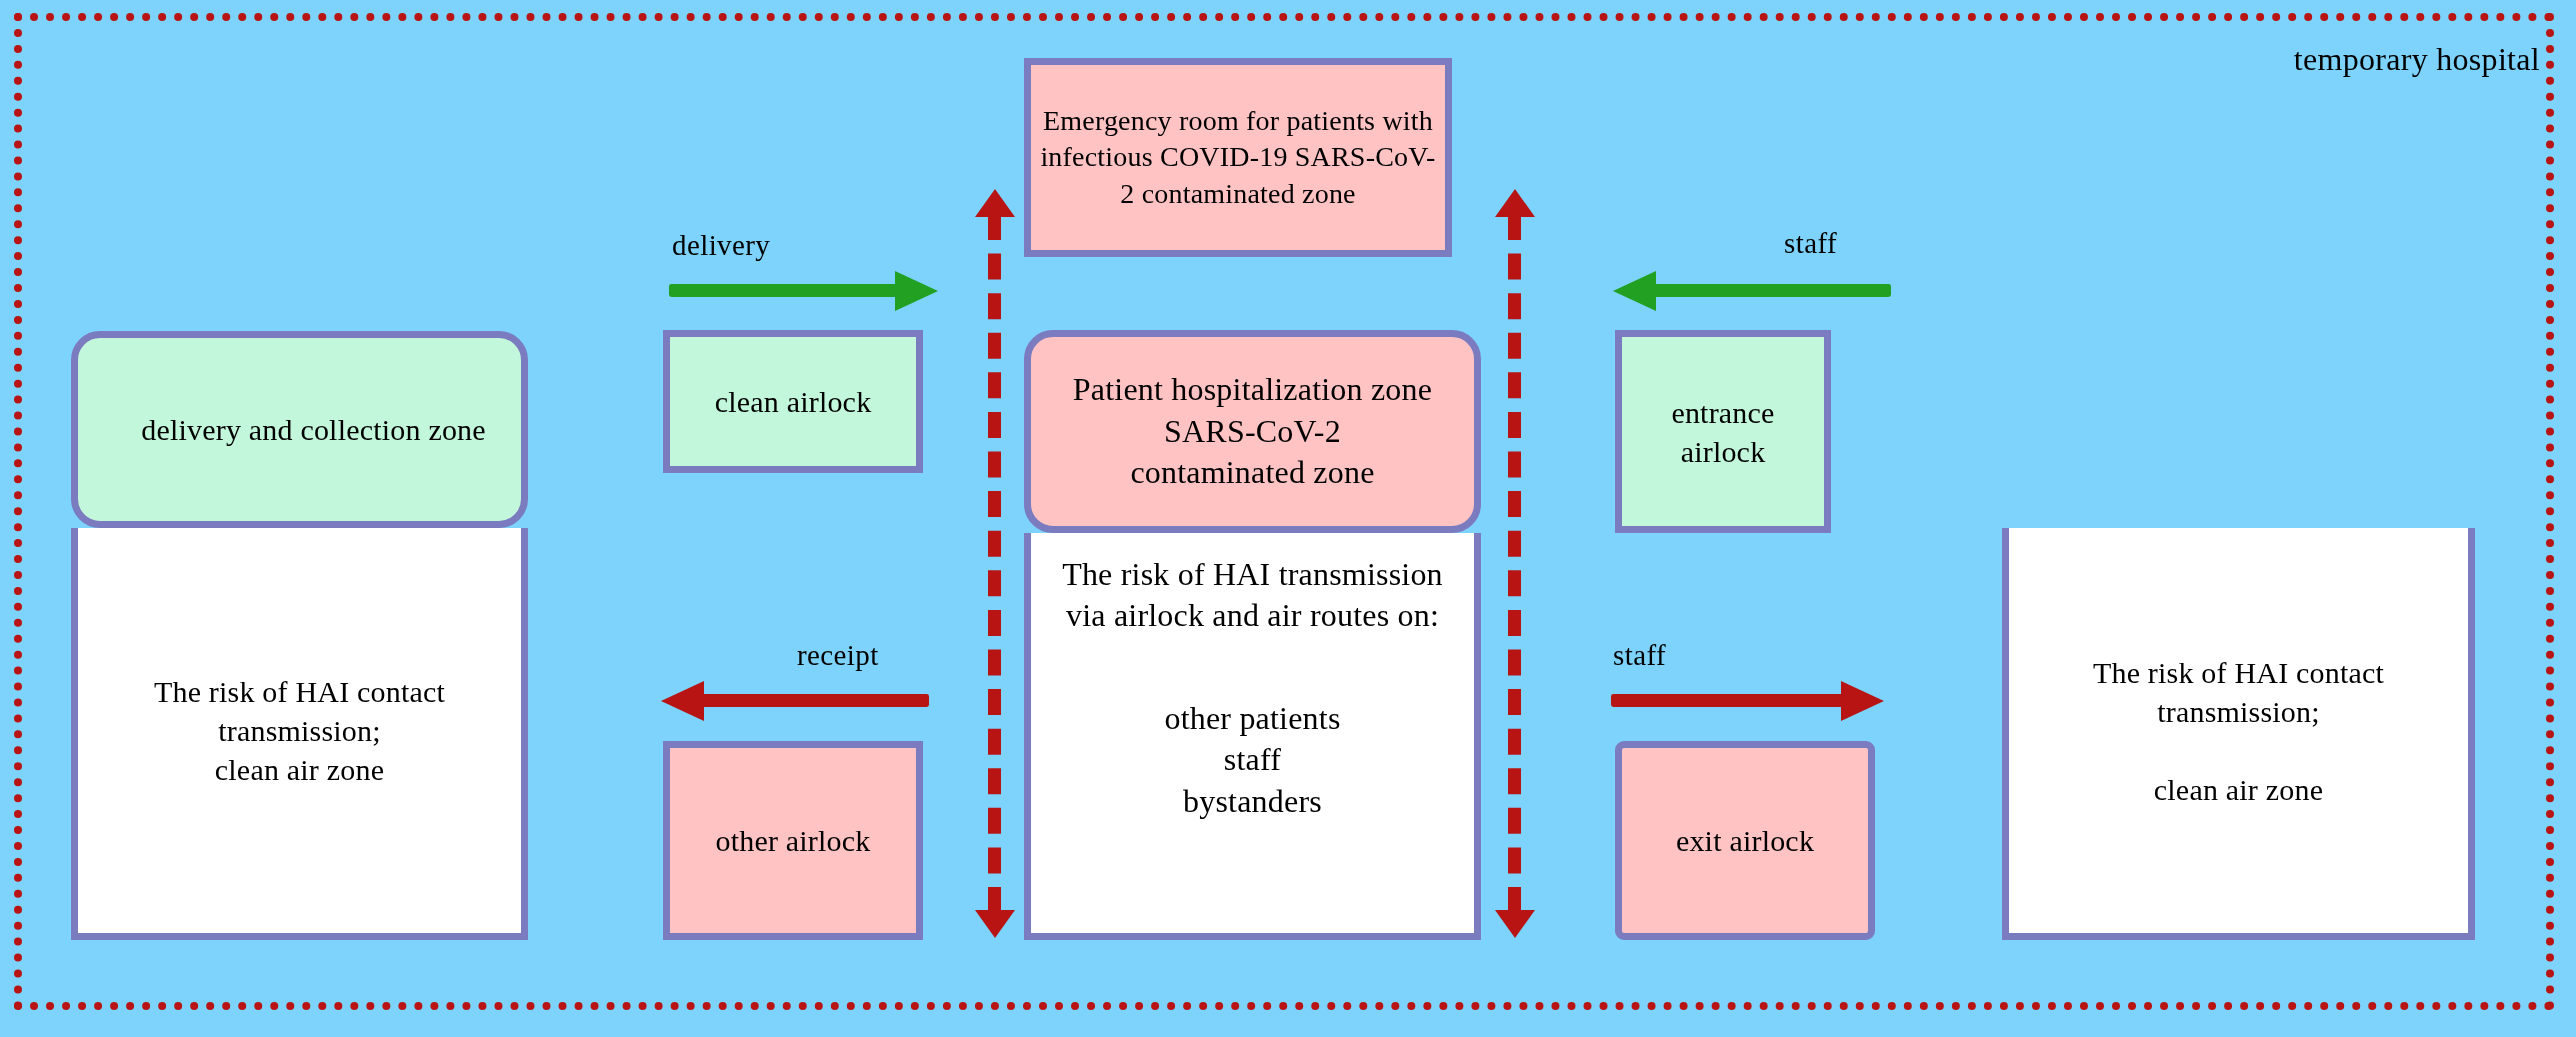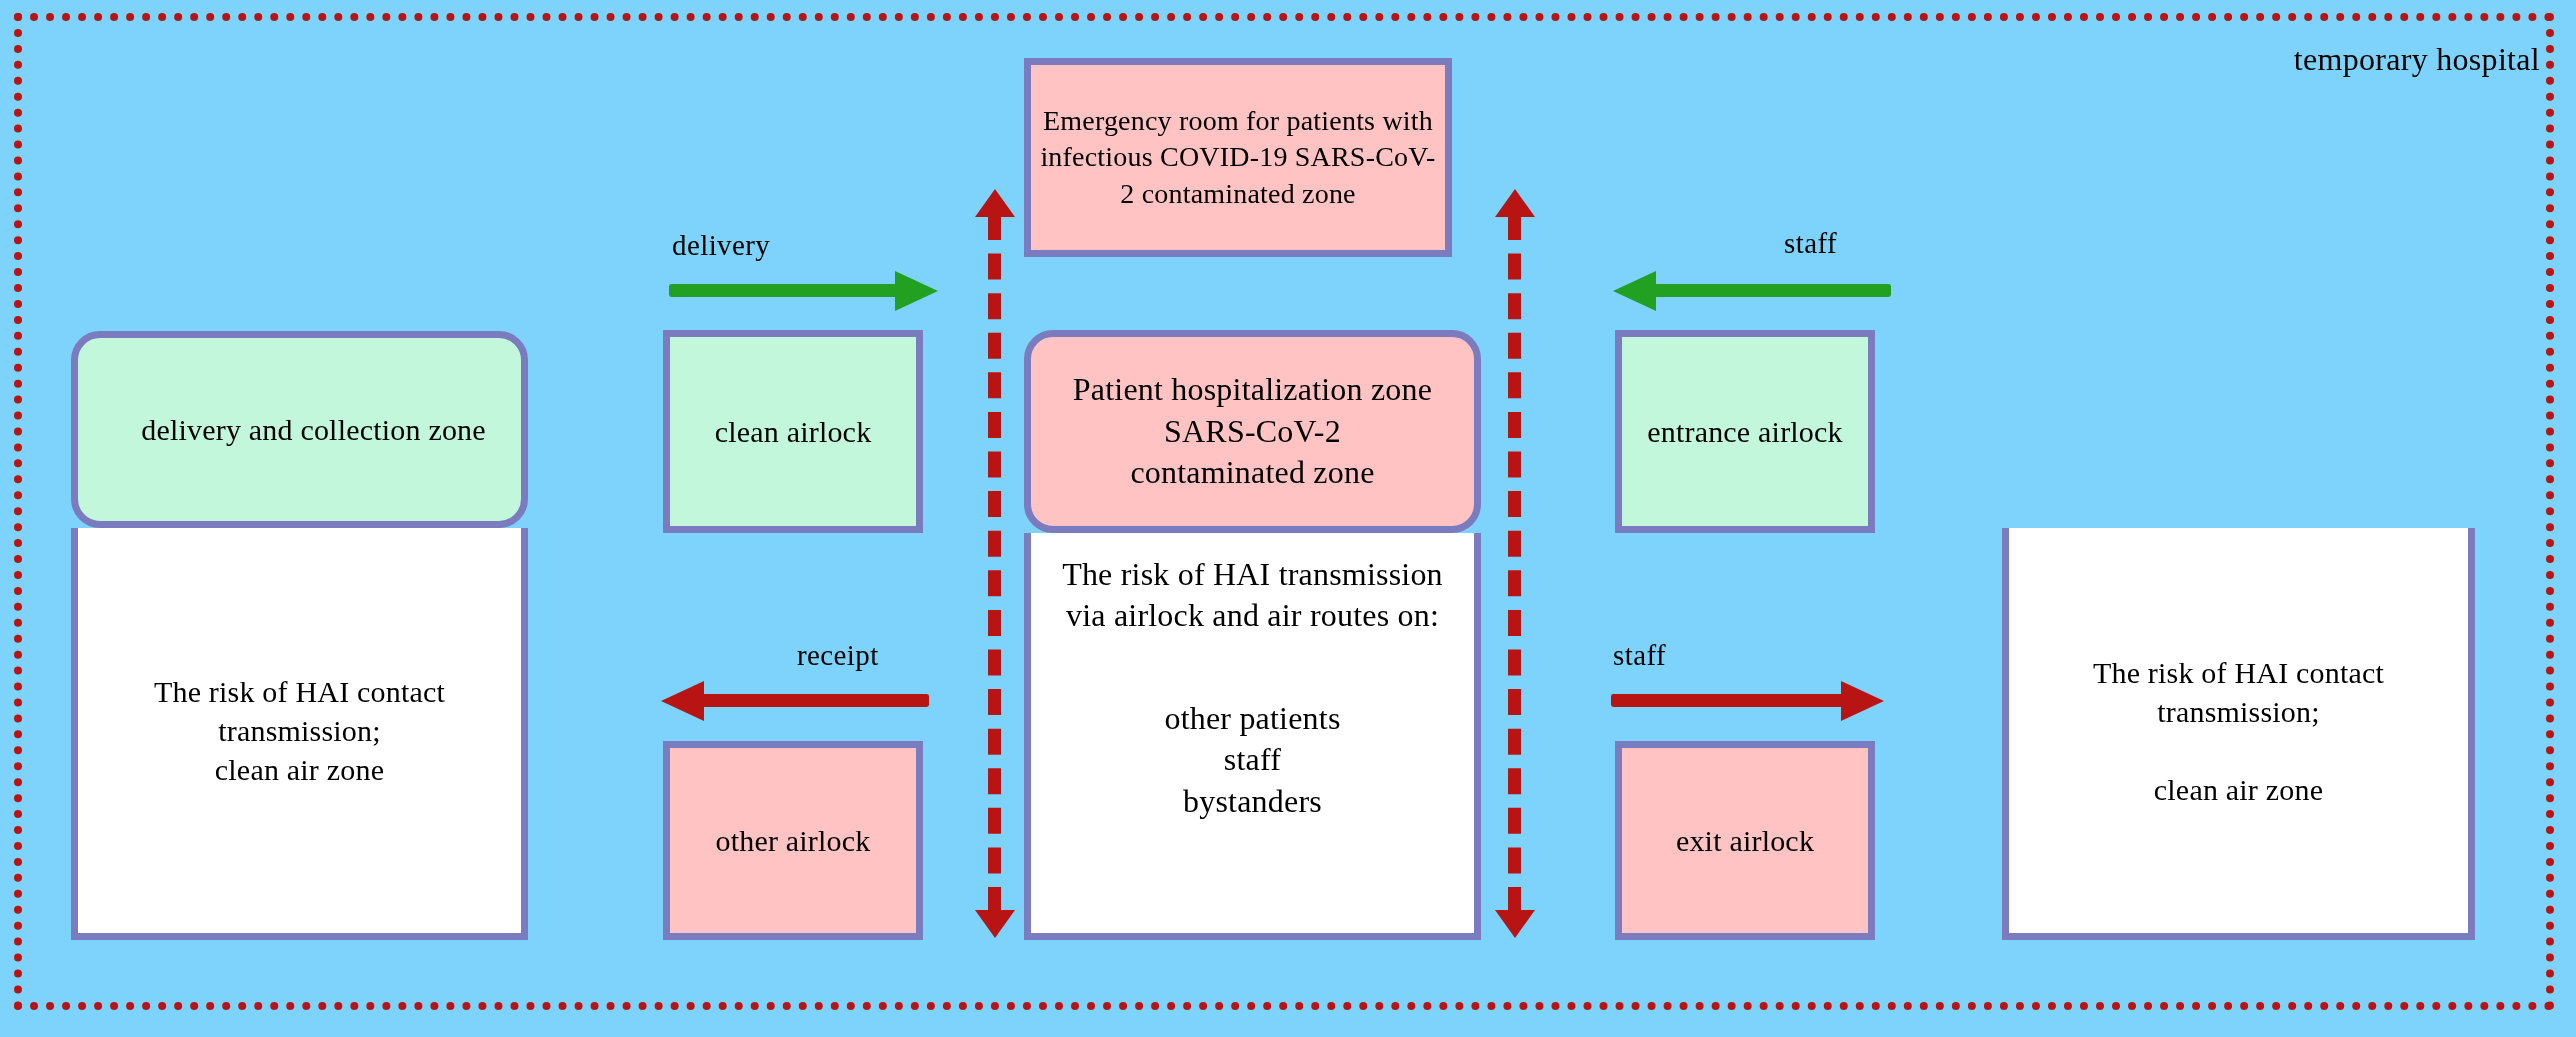--- a/index.html
+++ b/index.html
@@ -118,21 +118,21 @@
     <span class="ztext" style="white-space:pre-line;">The risk of HAI contact transmission;
 clean air zone</span>
   </div>
 
   <div class="arrow-label" style="left:672px; top:229px;">delivery</div>
   <div class="h-arrow" style="left:669px; top:284px; width:268px;">
     <div class="shaft" style="left:0; width:233px; background:#22A022;"></div>
     <div class="head" style="left:226px; border-left:43px solid #22A022;"></div>
   </div>
 
-  <div class="zone fill-green" style="left:663px; top:330px; width:260px; height:203px; font-size:30px;text-align:right;">
+  <div class="zone fill-green" style="left:663px; top:330px; width:260px; height:143px; font-size:30px;text-align:right;">
     <span class="ztext">clean airlock</span>
   </div>
 
   <div class="arrow-label" style="left:797px; top:639px;">receipt</div>
   <div class="h-arrow" style="left:661px; top:694px; width:268px;">
     <div class="shaft" style="left:35px; width:233px; background:#B81414;"></div>
     <div class="head" style="left:0; border-right:43px solid #B81414;"></div>
   </div>
 
   <div class="zone fill-pink" style="left:663px; top:741px; width:260px; height:199px; font-size:30px;">
@@ -167,31 +167,31 @@
     <div class="vshaft" style="top:25px; height:699px;"></div>
     <div class="vhead" style="bottom:0; border-top:28px solid #B81414;"></div>
   </div>
 
   <div class="arrow-label" style="left:1784px; top:227px;">staff</div>
   <div class="h-arrow" style="left:1613px; top:284px; width:276px;">
     <div class="shaft" style="left:41px; width:237px; background:#22A022;"></div>
     <div class="head" style="left:0; border-right:43px solid #22A022;"></div>
   </div>
 
-  <div class="zone fill-green" style="left:1615px; top:330px; width:260px; height:203px; font-size:30px;">
+  <div class="zone fill-green" style="left:1615px; top:330px; width:216px; height:203px; font-size:30px;">
     <span class="ztext" style="white-space:pre-line;">entrance airlock</span>
   </div>
 
   <div class="arrow-label" style="left:1613px; top:639px;">staff</div>
   <div class="h-arrow" style="left:1611px; top:694px; width:276px;">
     <div class="shaft" style="left:0; width:237px; background:#B81414;"></div>
     <div class="head" style="left:230px; border-left:43px solid #B81414;"></div>
   </div>
 
-  <div class="zone fill-pink" style="left:1615px; top:741px; width:260px; height:199px; font-size:30px;">
+  <div class="zone fill-pink" style="left:1615px; top:741px; width:260px; height:199px; font-size:30px;border-radius:9px;">
     <span class="ztext">exit airlock</span>
   </div>
 
   <div class="zone fill-white stack-bottom" style="left:2002px; top:528px; width:473px; height:412px; font-size:30px;">
     <span class="ztext" style="white-space:pre-line;">The risk of HAI contact transmission;
 
 clean air zone</span>
   </div>
 
 </div>

